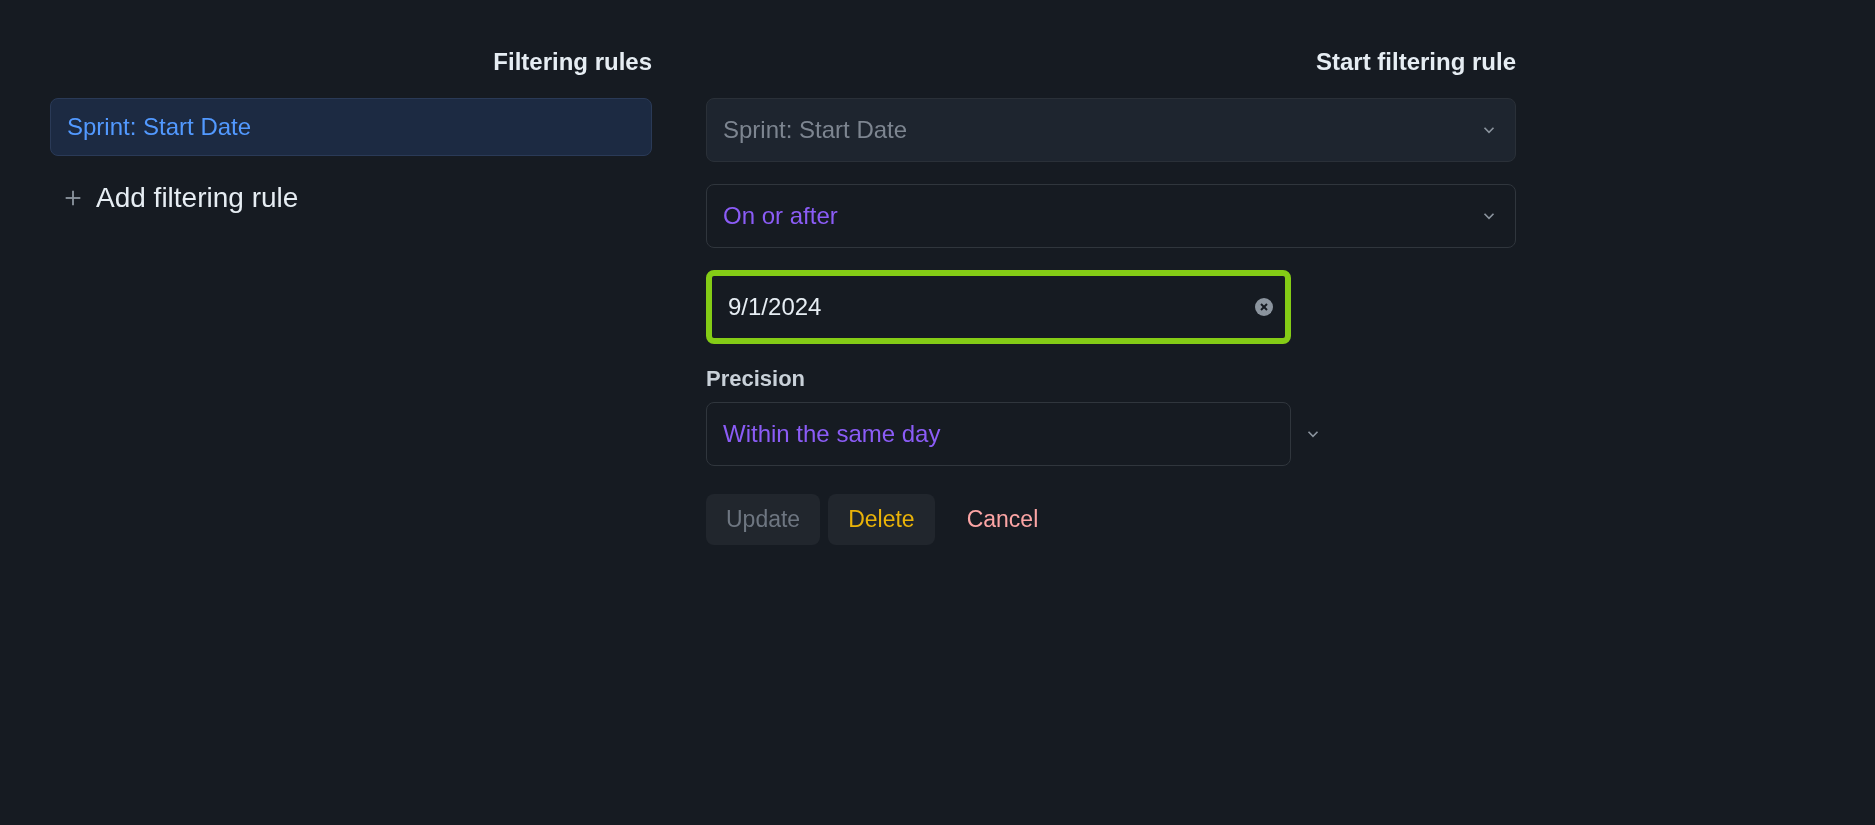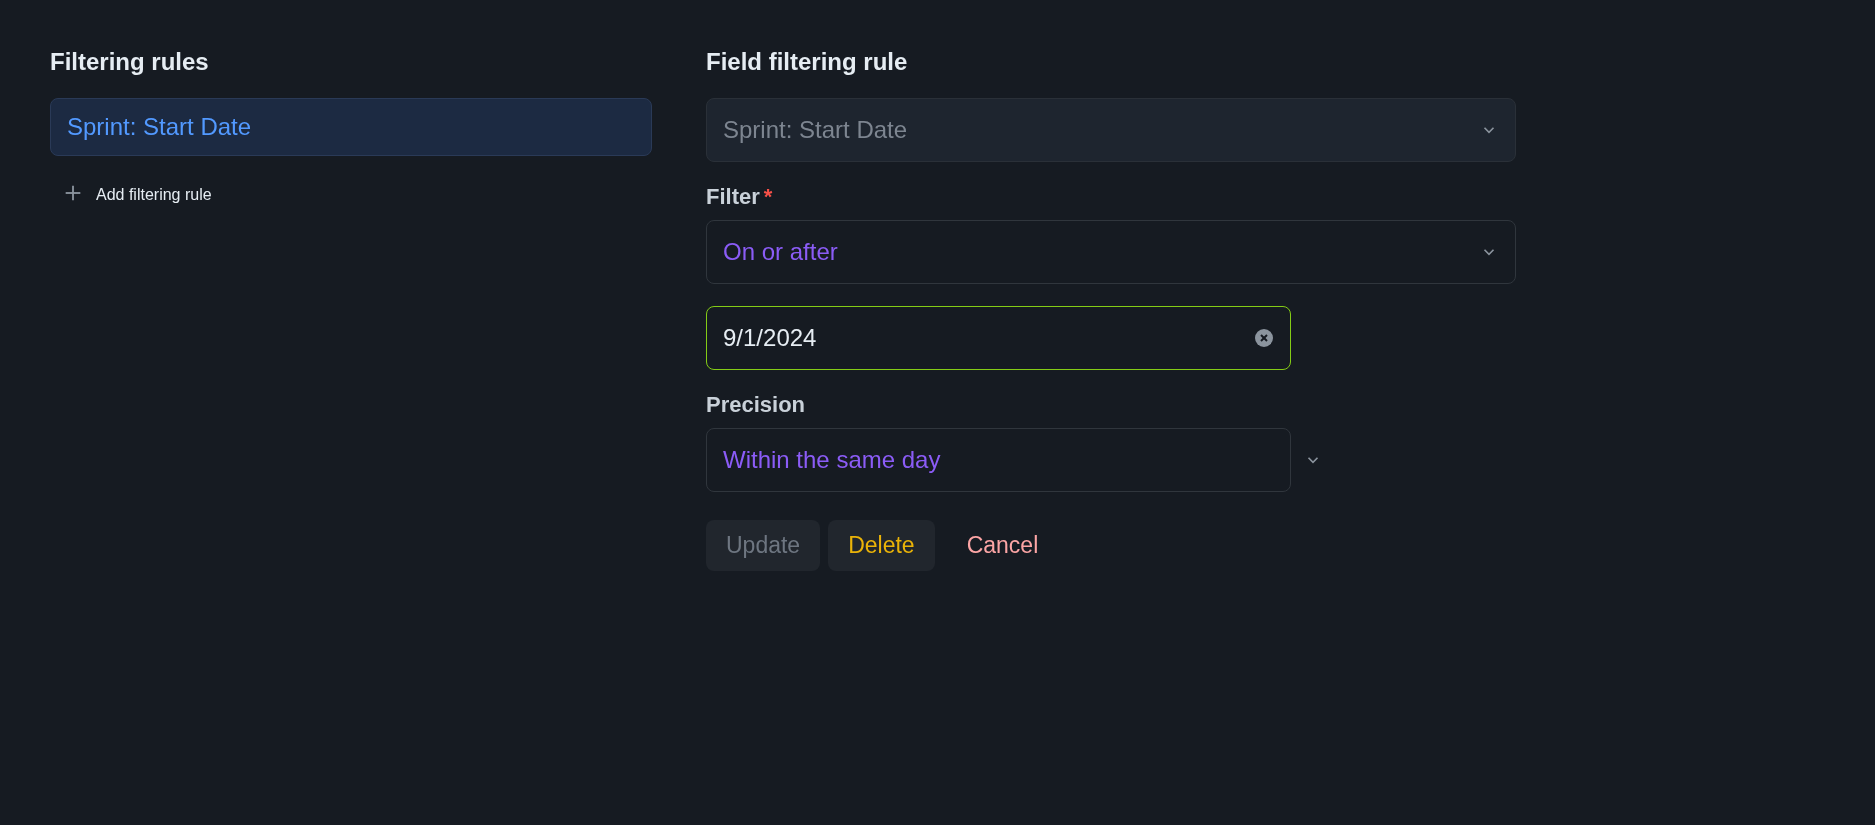--- a/index.html
+++ b/index.html
@@ -22,37 +22,38 @@
   }
   .right {
     flex: 1;
     max-width: 810px;
   }
   .section-title {
     font-size: 24px;
     font-weight: 600;
     color: #e6edf3;
     margin-bottom: 22px;
+    text-align: right;
   }
   .rule-item {
     background: #1c2a42;
     border: 1px solid #2a3a57;
     border-radius: 8px;
     padding: 14px 16px;
     font-size: 24px;
     color: #5299ff;
     cursor: pointer;
     margin-bottom: 12px;
   }
   .add-rule {
     display: flex;
-    align-items: flex-end;
+    align-items: center;
     gap: 12px;
     padding: 14px 12px;
-    font-size: 16px;
+    font-size: 28px;
     color: #e6edf3;
     cursor: pointer;
     border-radius: 8px;
   }
   .plus-icon {
     width: 22px;
     height: 22px;
     stroke: #8b949e;
     stroke-width: 2;
     fill: none;
@@ -101,21 +102,21 @@
     width: 18px;
     height: 18px;
     stroke: #8b949e;
     stroke-width: 2.2;
     fill: none;
     pointer-events: none;
   }
   .text-input {
     width: 585px;
     background: #161b22;
-    border: 1px solid #84cc16;
+    border: 6px solid #84cc16;
     border-radius: 8px;
     padding: 17px 48px 17px 16px;
     font-size: 24px;
     color: #e6edf3;
     outline: none;
   }
   .clear-btn {
     position: absolute;
     right: 16px;
     top: 50%;
@@ -171,37 +172,34 @@
     <div class="add-rule">
       <svg class="plus-icon" viewBox="0 0 24 24">
         <line x1="12" y1="4" x2="12" y2="20"></line>
         <line x1="4" y1="12" x2="20" y2="12"></line>
       </svg>
       <span>Add filtering rule</span>
     </div>
   </div>
 
   <div class="right">
-    <div class="section-title">Field filtering rule</div>
+    <div class="section-title">Start filtering rule</div>
 
     <div class="form-group">
       <div class="select-wrap" style="width:100%;">
         <div class="select disabled">
           <span>Sprint: Start Date</span>
         </div>
         <svg class="chevron" viewBox="0 0 24 24">
           <polyline points="6 9 12 15 18 9"></polyline>
         </svg>
       </div>
     </div>
 
     <div class="form-group">
-      <label class="label">
-        <span>Filter</span><span class="required">*</span>
-      </label>
       <div class="select-wrap" style="width:100%;">
         <div class="select outlined">
           <span>On or after</span>
         </div>
         <svg class="chevron" viewBox="0 0 24 24">
           <polyline points="6 9 12 15 18 9"></polyline>
         </svg>
       </div>
     </div>
 

